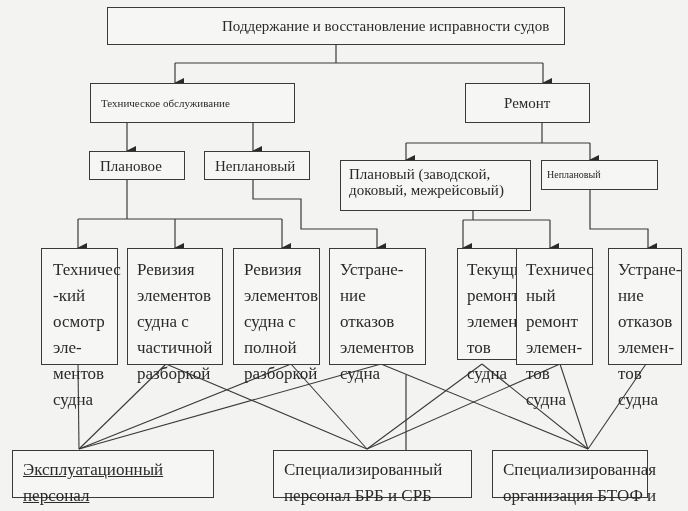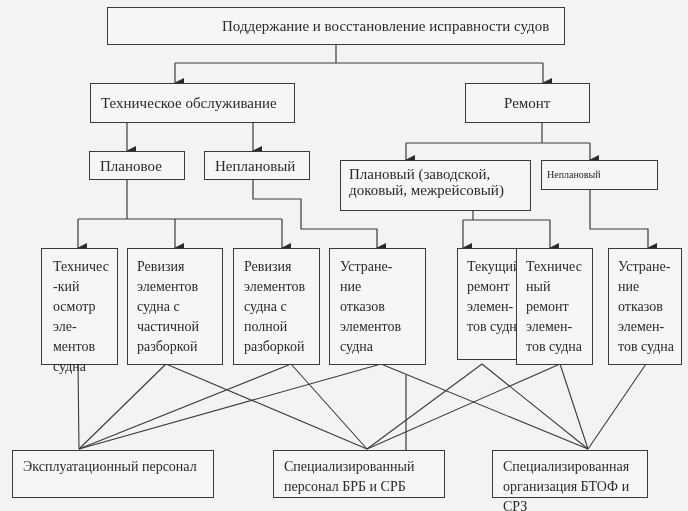--- a/index.html
+++ b/index.html
@@ -1,21 +1,21 @@
 <!DOCTYPE html>
 <html><head>
 <meta charset="utf-8">
 <style>
   html, body { margin: 0; padding: 0; }
   body { width: 688px; height: 511px; background: #f3f3f1; position: relative; overflow: hidden;
          font-family: "Liberation Serif", "DejaVu Serif", serif; color: #2a2a2a; }
   svg.lines { position: absolute; left: 0; top: 0; width: 688px; height: 511px; }
   .box { position: absolute; border: 1.3px solid #3a3a3a; background: #f6f6f4; box-sizing: border-box; }
   .t { position: absolute; font-size: 14px; line-height: 18px; white-space: pre-line; }
-  .small { font-size: 14px; line-height: 20px; }
+  .small { font-size: 17px; line-height: 26px; }
 </style>
 </head>
 <body>
 
 <svg class="lines" viewBox="0 0 688 511">
   <defs>
     <marker id="arr" markerWidth="10" markerHeight="10" refX="5" refY="9" orient="auto-start-reverse" markerUnits="userSpaceOnUse">
       <path d="M0,0 L10,0 L5,10 Z" fill="#2a2a2a"></path>
     </marker>
   </defs>
@@ -65,21 +65,21 @@
       <line x1="560" y1="364" x2="588" y2="449"></line>
       <line x1="646" y1="364" x2="588" y2="449"></line>
     </g>
 </svg>
 
 <div class="box" style="left:107px;top:7px;width:458px;height:38px;">
   <span class="t" style="left:114px;top:9px;font-size:15px;">Поддержание и восстановление исправности  судов</span>
 </div>
 
 <div class="box" style="left:90px;top:83px;width:205px;height:40px;">
-  <span class="t" style="left:10px;top:10px;font-size:15px;">Техническое обслуживание</span>
+  <span class="t" style="left:10px;top:10px;font-size:11px;">Техническое обслуживание</span>
 </div>
 <div class="box" style="left:465px;top:83px;width:125px;height:40px;">
   <span class="t" style="left:38px;top:10px;font-size:15px;">Ремонт</span>
 </div>
 
 <div class="box" style="left:89px;top:151px;width:96px;height:29px;">
   <span class="t" style="left:10px;top:5px;font-size:15px;">Плановое</span>
 </div>
 <div class="box" style="left:204px;top:151px;width:106px;height:29px;">
   <span class="t" style="left:10px;top:5px;font-size:15px;">Неплановый</span>
@@ -136,22 +136,22 @@
 </div>
 <div class="box" style="left:608px;top:248px;width:74px;height:117px;">
   <span class="t small" style="left:9px;top:8px;">Устране-
 ние
 отказов
 элемен-
 тов судна</span>
 </div>
 
 <div class="box" style="left:12px;top:450px;width:202px;height:48px;">
-  <span class="t small" style="left:10px;top:6px;">Эксплуатационный персонал</span>
+  <span class="t small" style="left:10px;top:6px;text-decoration:underline;">Эксплуатационный персонал</span>
 </div>
-<div class="box" style="left:273px;top:450px;width:172px;height:48px;">
+<div class="box" style="left:273px;top:450px;width:199px;height:48px;">
   <span class="t small" style="left:10px;top:6px;">Специализированный
 персонал  БРБ и  СРБ</span>
 </div>
 <div class="box" style="left:492px;top:450px;width:156px;height:48px;">
   <span class="t small" style="left:10px;top:6px;">Специализированная
 организация БТОФ и СРЗ</span>
 </div>
 
 </body></html>

